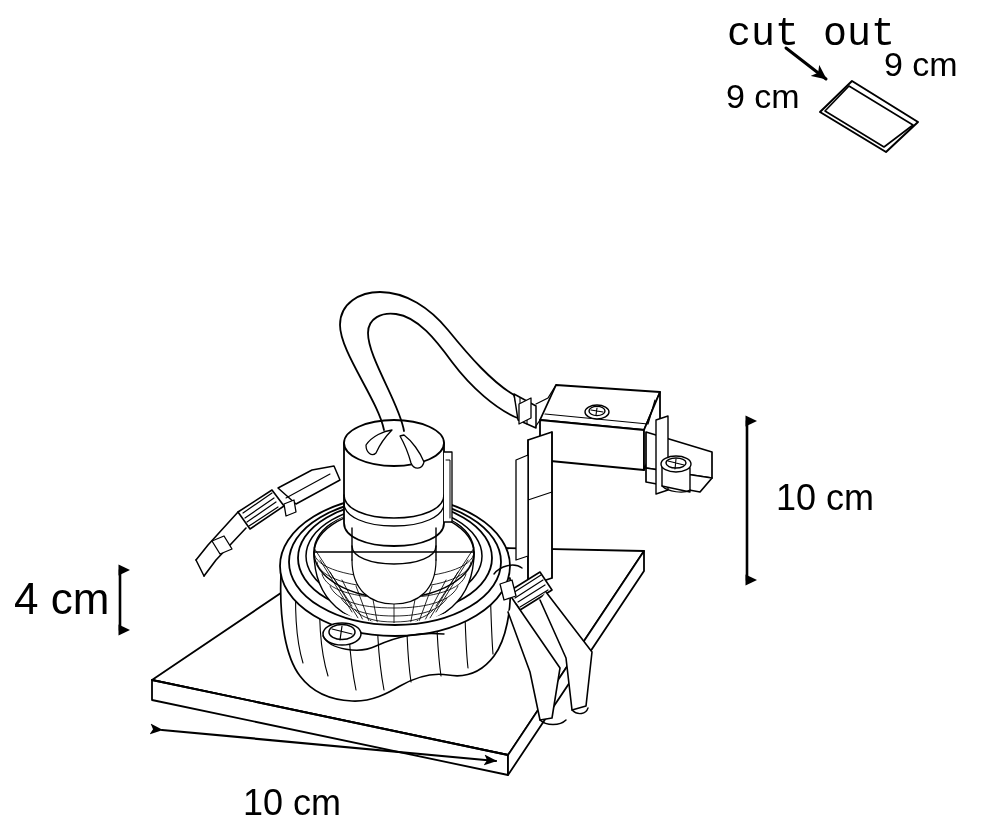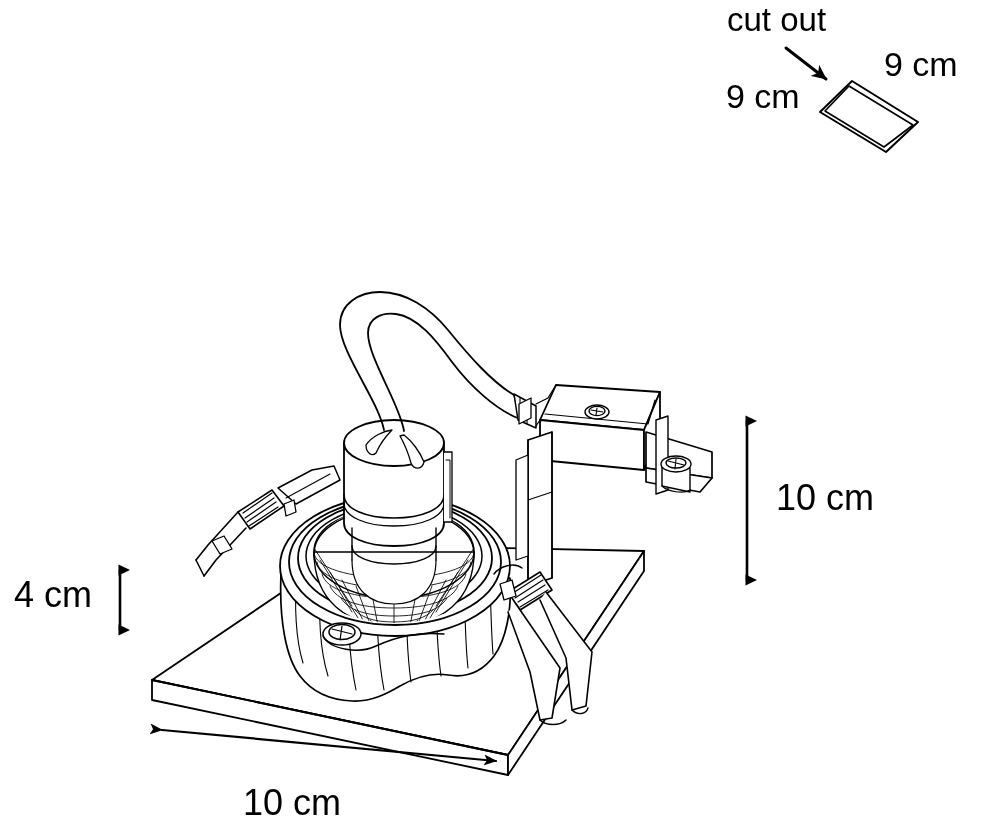--- a/index.html
+++ b/index.html
@@ -26,24 +26,24 @@
     height: 840px;
   }
   .dim-label {
     position: absolute;
     font-family: "Liberation Sans", sans-serif;
     color: #000000;
     white-space: nowrap;
     line-height: 1;
     letter-spacing: 0px;
   }
-  .dim-4cm   { left: 14px;  top: 577px; font-size: 36px; }
+  .dim-4cm   { left: 14px;  top: 577px; font-size: 44px; }
   .dim-10cm-bottom { left: 243px; top: 785px; font-size: 36px; }
   .dim-10cm-right  { left: 776px; top: 480px; font-size: 36px; }
-  .lbl-cutout { left: 727px; top: 3px;  font-size: 33px; }
+  .lbl-cutout { left: 727px; top: 15px;  font-size: 40px; font-family: Liberation Mono, monospace; }
   .lbl-9cm-left  { left: 726px; top: 79px; font-size: 34px; }
   .lbl-9cm-right { left: 884px; top: 47px; font-size: 34px; }
 </style>
 </head>
 <body>
 
 <div id="stage">
 
   <svg viewBox="0 0 984 840" xmlns="http://www.w3.org/2000/svg">
     <defs>

